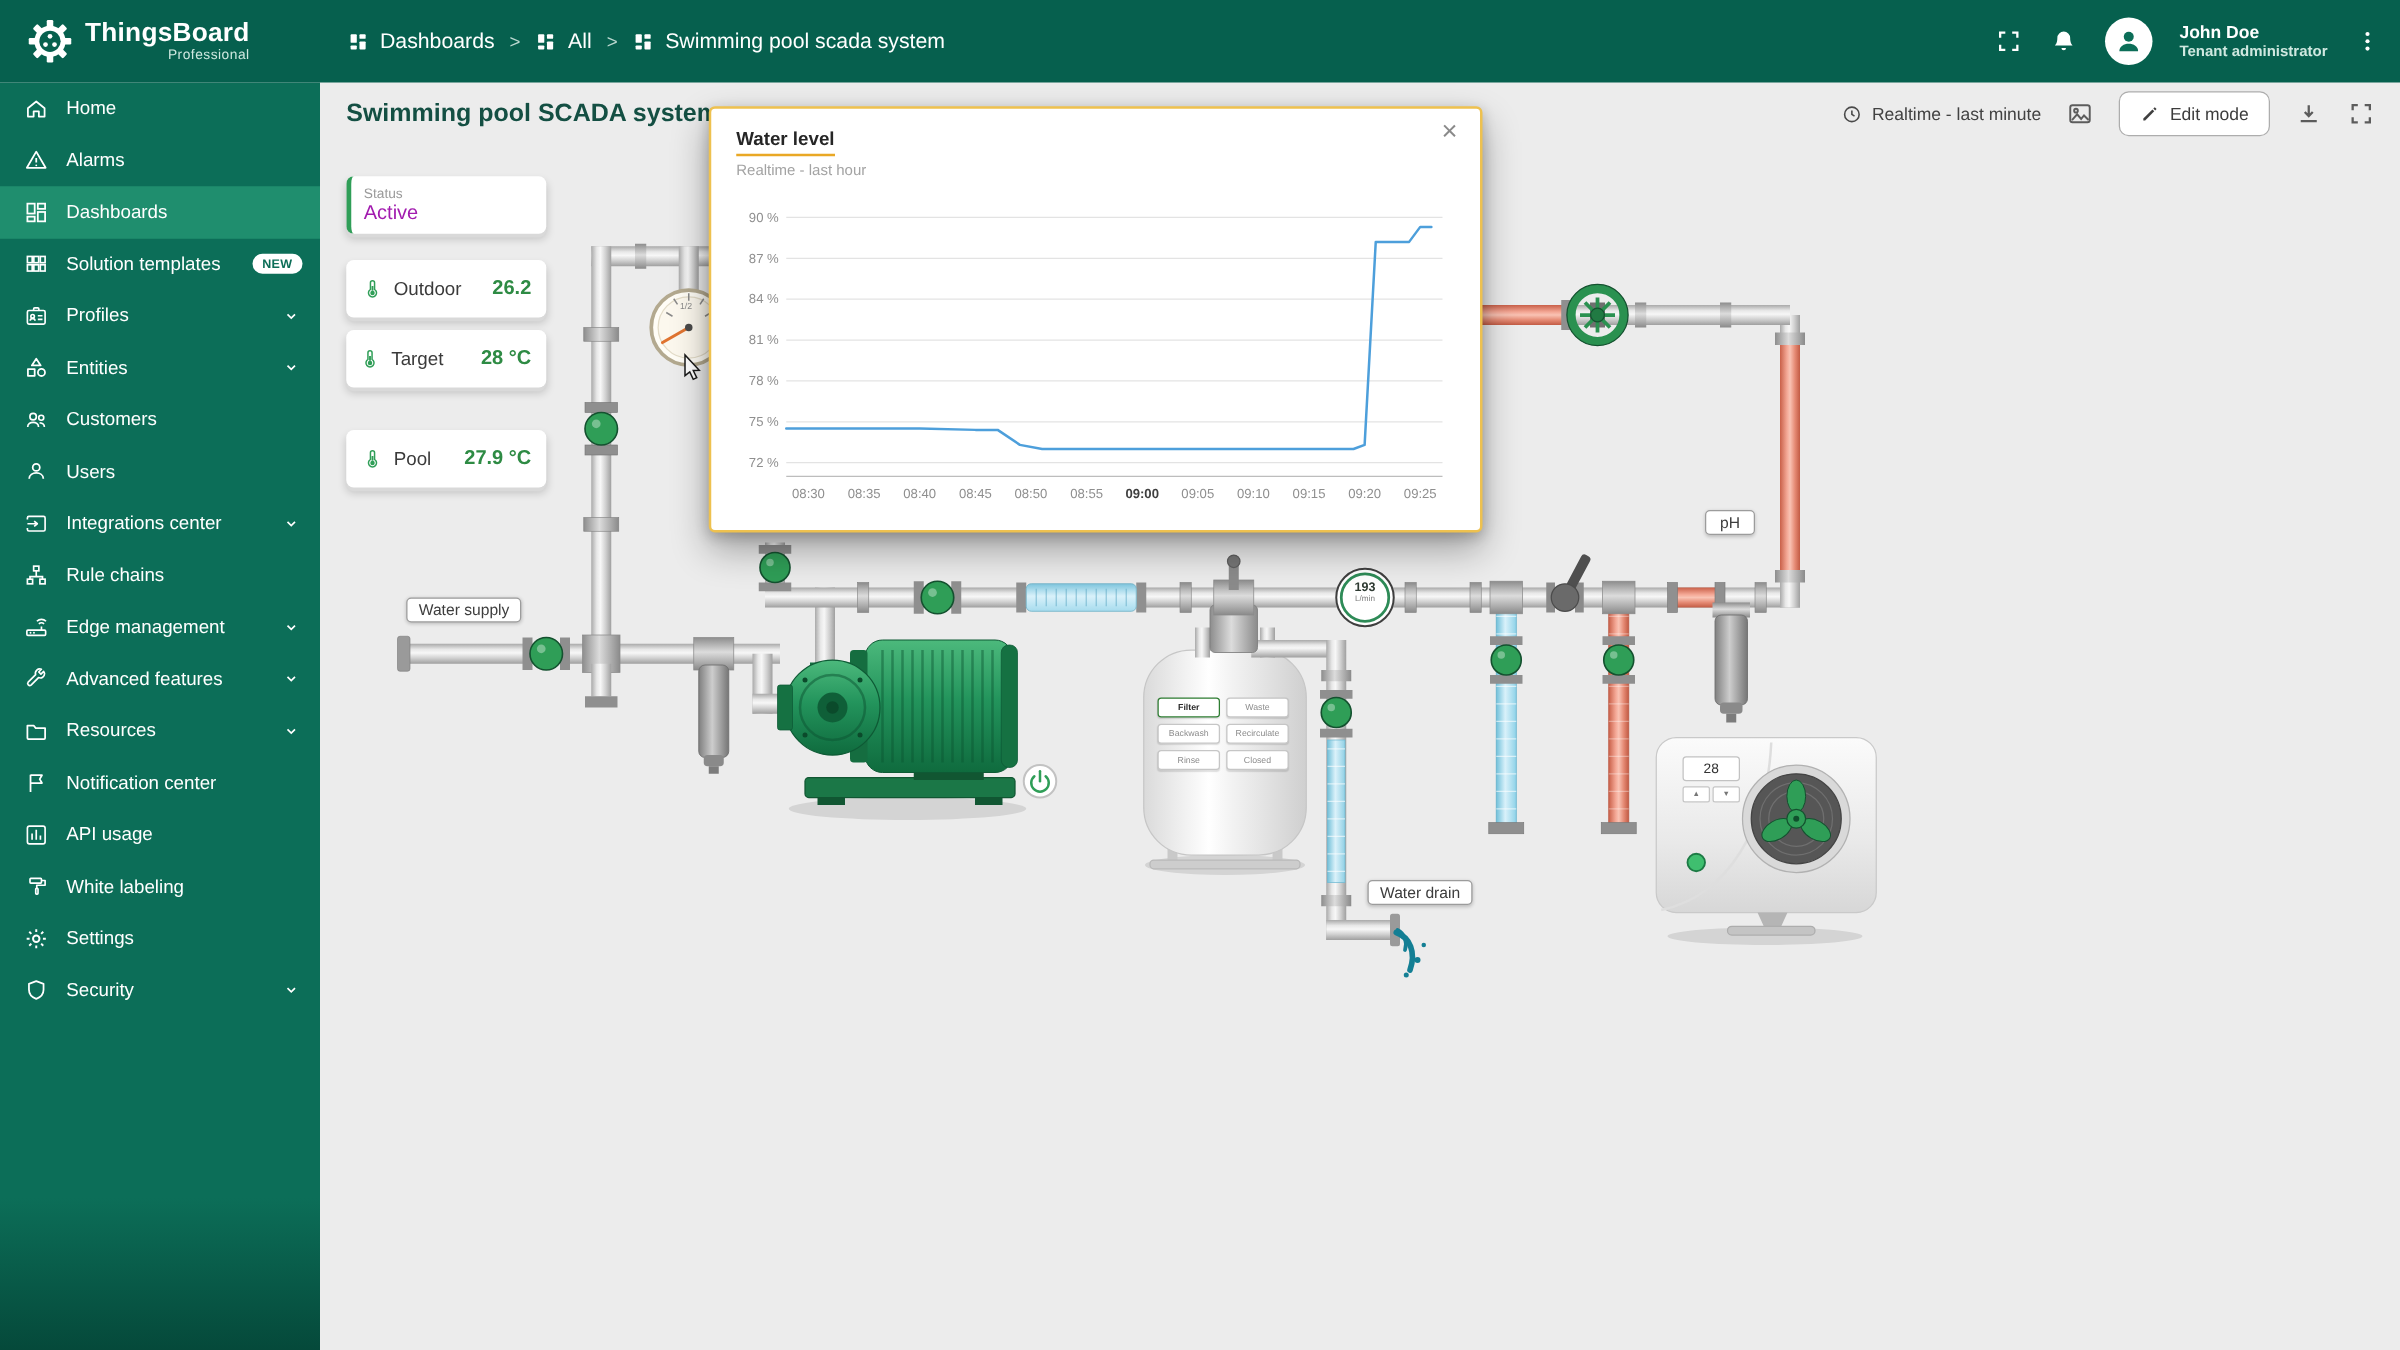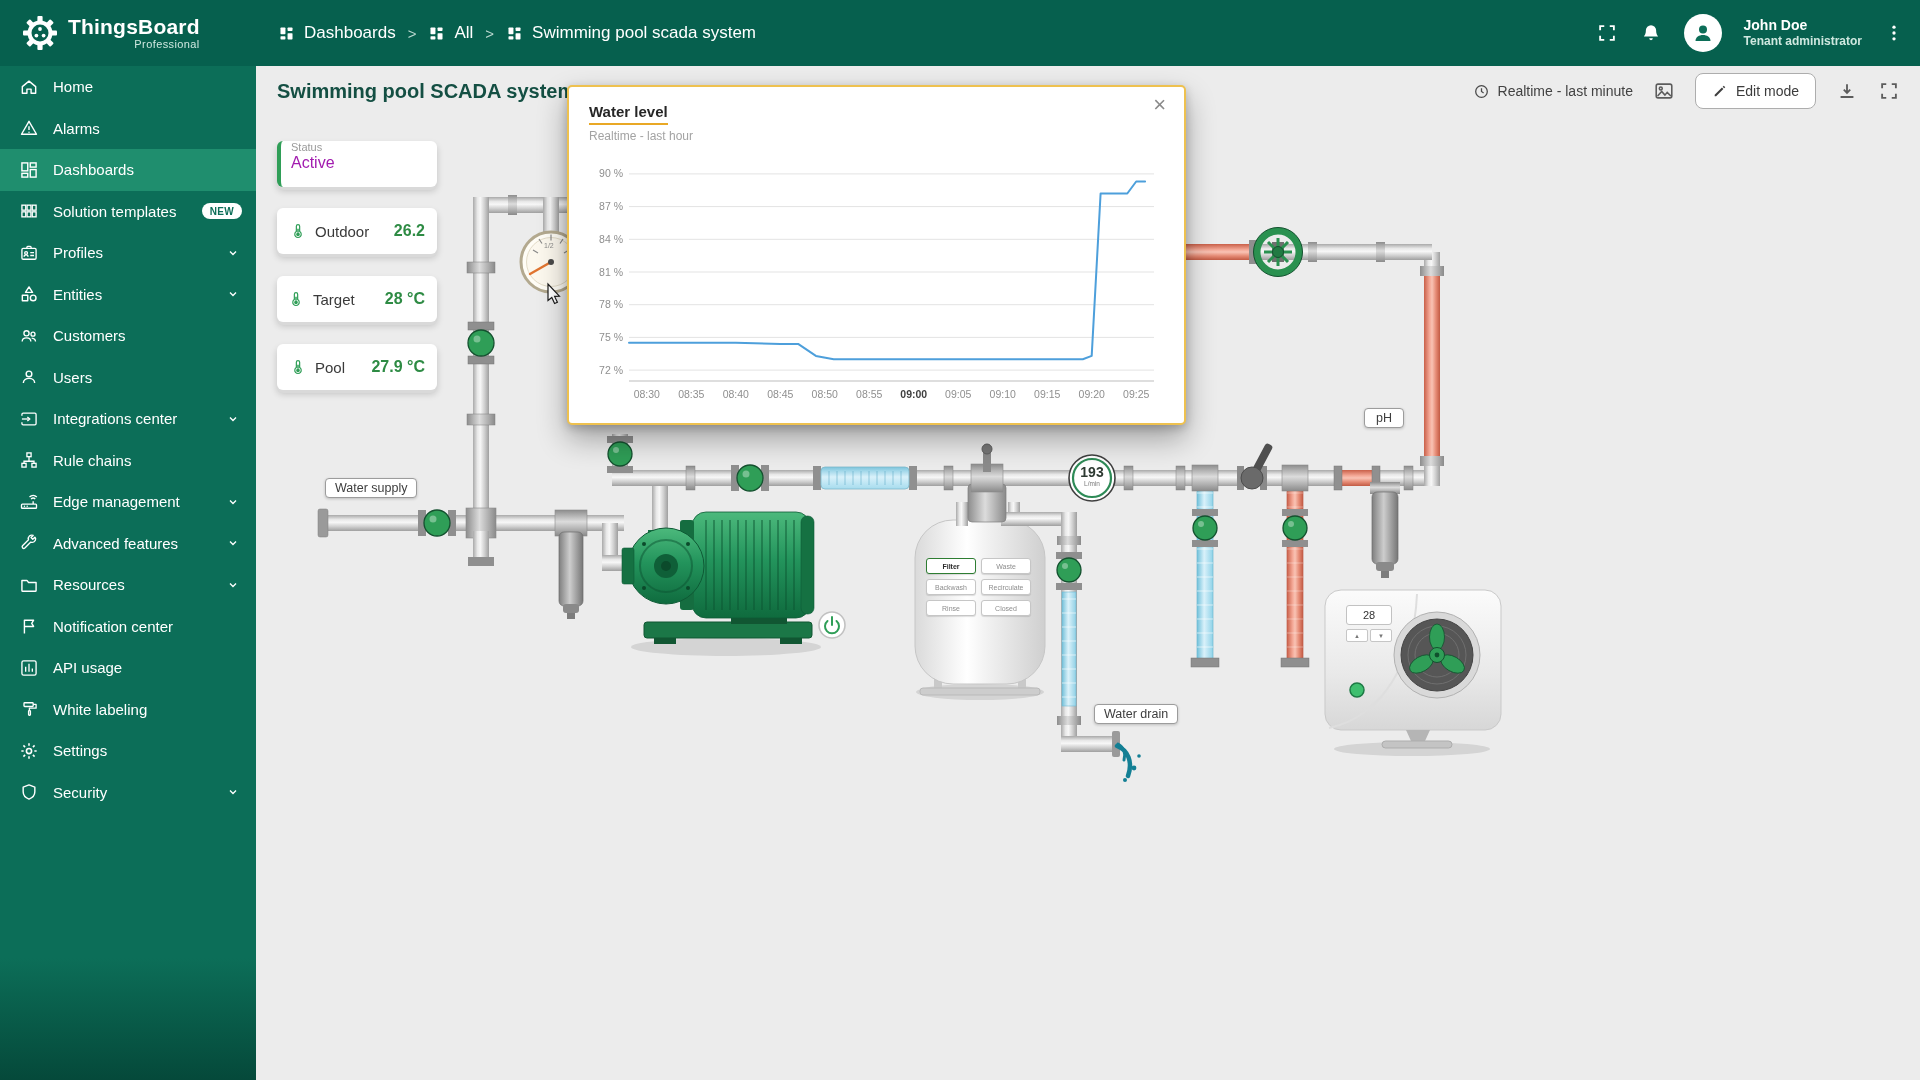--- a/index.html
+++ b/index.html
@@ -44,30 +44,30 @@
   .edit-btn { display:flex; align-items:center; gap:8px; background:#fff; border:1px solid #adadad;
     border-radius:8px; height:36px; padding:0 16px; font-size:14px; font-weight:500; color:#3c3c3c; cursor:pointer; }
   .canvas { position:absolute; top:50px; left:0; right:0; bottom:0; overflow:hidden; }
   .scada-svg { position:absolute; top:0; left:0; }
   
   .vcard { position:absolute; width:160px; height:46px; background:#fff; border-radius:6px;
     box-shadow:0 3px 0 #d9d9d9, 0 4px 7px rgba(0,0,0,.18); display:flex; align-items:center;
     padding:0 12px; gap:8px; }
   .vcard .lbl { font-size:15px; color:#3a3a3a; }
   .vcard .val { margin-left:auto; font-size:16px; font-weight:bold; color:#2e8b44; }
-  .status-card { flex-direction:column; align-items:flex-start; gap:1px;
+  .status-card { flex-direction:column; align-items:flex-start; justify-content:center; gap:1px;
     border-left:4px solid #2f9e57; padding-left:10px; }
   .status-card .slbl { font-size:11px; color:#9a9a9a; }
   .status-card .sval { font-size:16px; color:#a21caf; }
   .ticon { width:18px; height:18px; flex:0 0 18px; }
   
   .stag { position:absolute; background:#fff; border:1px solid #9c9c9c; border-radius:4px;
     padding:2px 9px; font-size:12.5px; color:#3d3d3d; box-shadow:0 1px 3px rgba(0,0,0,.2); white-space:nowrap; }
   .fm-text { position:absolute; width:48px; text-align:center; line-height:1.1; pointer-events:none; }
-  .fm-text .v { font-size:14px; font-weight:bold; color:#2e3a32; }
+  .fm-text .v { font-size:10px; font-weight:bold; color:#2e3a32; }
   .fm-text .u { font-size:6.5px; color:#7b7b7b; }
   .gauge-txt { position:absolute; font-size:7px; color:#8a8a8a; }
   .tank-btns { position:absolute; display:grid; grid-template-columns:50px 50px; gap:5px 5px; }
   .tbtn { height:16px; background:#fff; border:1px solid #c6c6c6; border-radius:3px; font-size:7px;
     color:#8d8d8d; display:flex; align-items:center; justify-content:center; cursor:pointer;
     font-family:inherit; padding:0; box-shadow:0 1px 1px rgba(0,0,0,.12); }
   .tbtn.sel { border:1.4px solid #2e7d32; color:#2c2c2c; font-weight:bold; }
   .hp-display { position:absolute; width:46px; height:20px; background:#fff; border:1px solid #c2c2c2;
     border-radius:3px; font-size:11px; color:#333; display:flex; align-items:center; justify-content:center; }
   .hp-spinners { position:absolute; display:flex; gap:2px; }
@@ -692,21 +692,21 @@
     </div>
     <div class="vcard" style="left:21px; top:92px;">
       <svg class="ticon" viewBox="0 0 24 24" fill="none" stroke="#2f9e57" stroke-width="1.6">
           <path d="M12 3.5a2.2 2.2 0 0 1 2.2 2.2v7a4.3 4.3 0 1 1-4.4 0v-7A2.2 2.2 0 0 1 12 3.5Z"></path>
           <circle cx="12" cy="16.5" r="2.4" fill="#2f9e57" stroke="none"></circle>
           <path d="M12 9v5" stroke-width="2"></path>
         </svg>
       <span class="lbl">Outdoor</span>
       <span class="val">26.2</span>
     </div>
-    <div class="vcard" style="left:21px; top:160px;padding-left:10px;">
+    <div class="vcard" style="left:21px; top:148px;padding-left:10px;">
       <svg class="ticon" viewBox="0 0 24 24" fill="none" stroke="#2f9e57" stroke-width="1.6">
           <path d="M12 3.5a2.2 2.2 0 0 1 2.2 2.2v7a4.3 4.3 0 1 1-4.4 0v-7A2.2 2.2 0 0 1 12 3.5Z"></path>
           <circle cx="12" cy="16.5" r="2.4" fill="#2f9e57" stroke="none"></circle>
           <path d="M12 9v5" stroke-width="2"></path>
         </svg>
       <span class="lbl">Target</span>
       <span class="val">28 °C</span>
     </div>
     <div class="vcard" style="left:21px; top:228px;">
       <svg class="ticon" viewBox="0 0 24 24" fill="none" stroke="#2f9e57" stroke-width="1.6">

